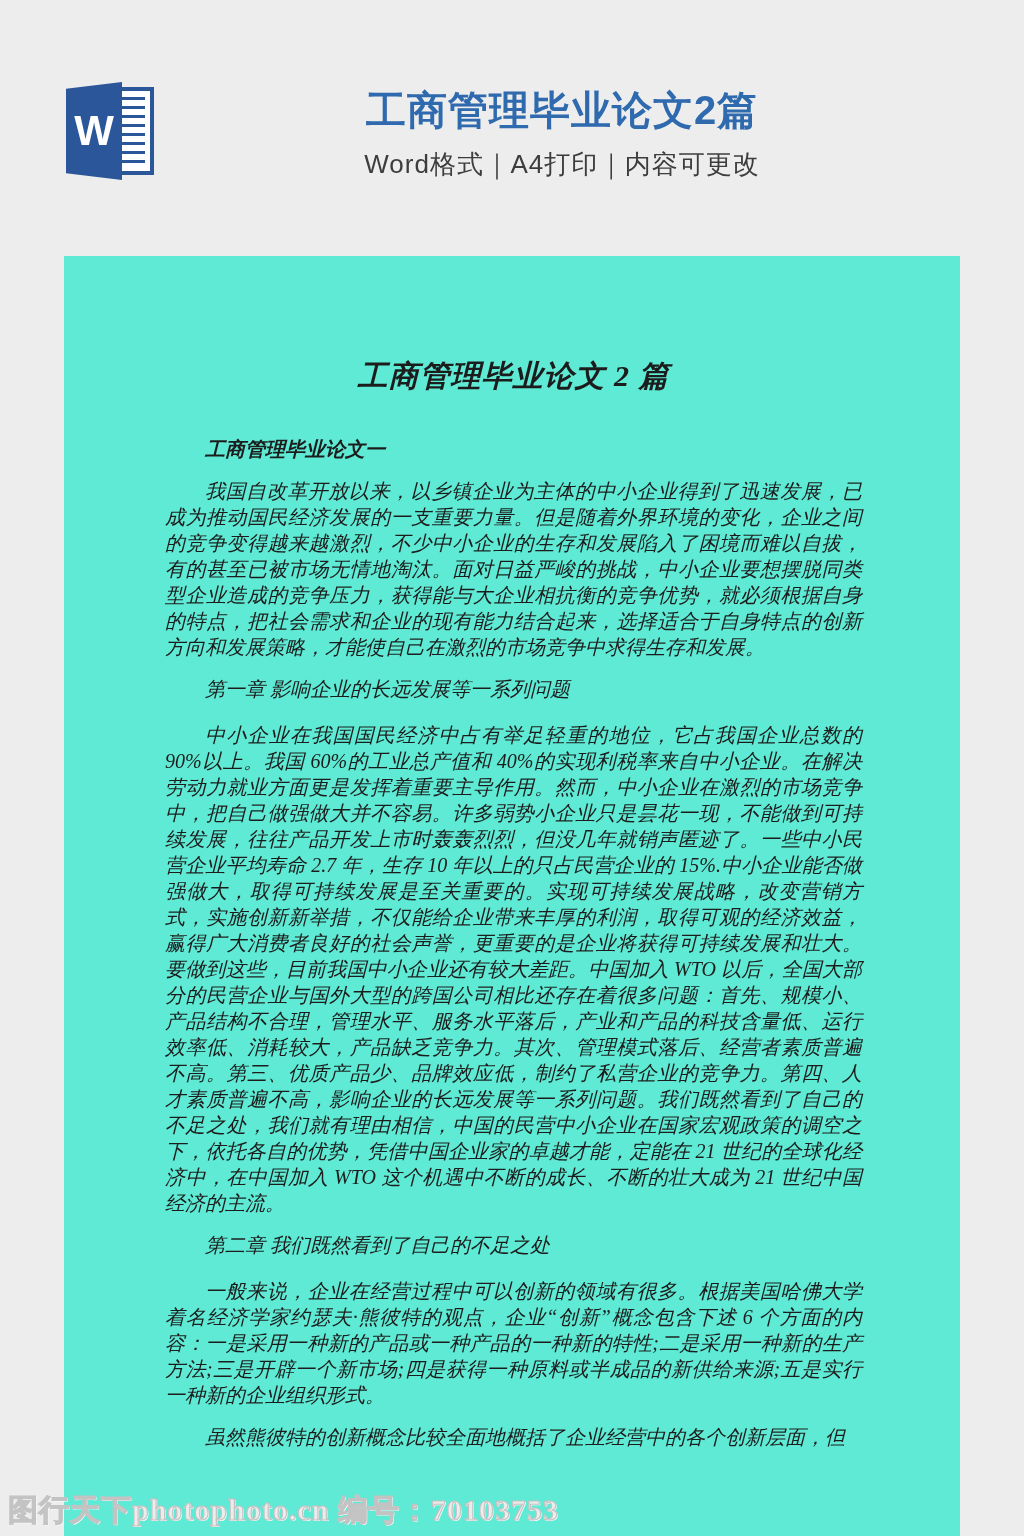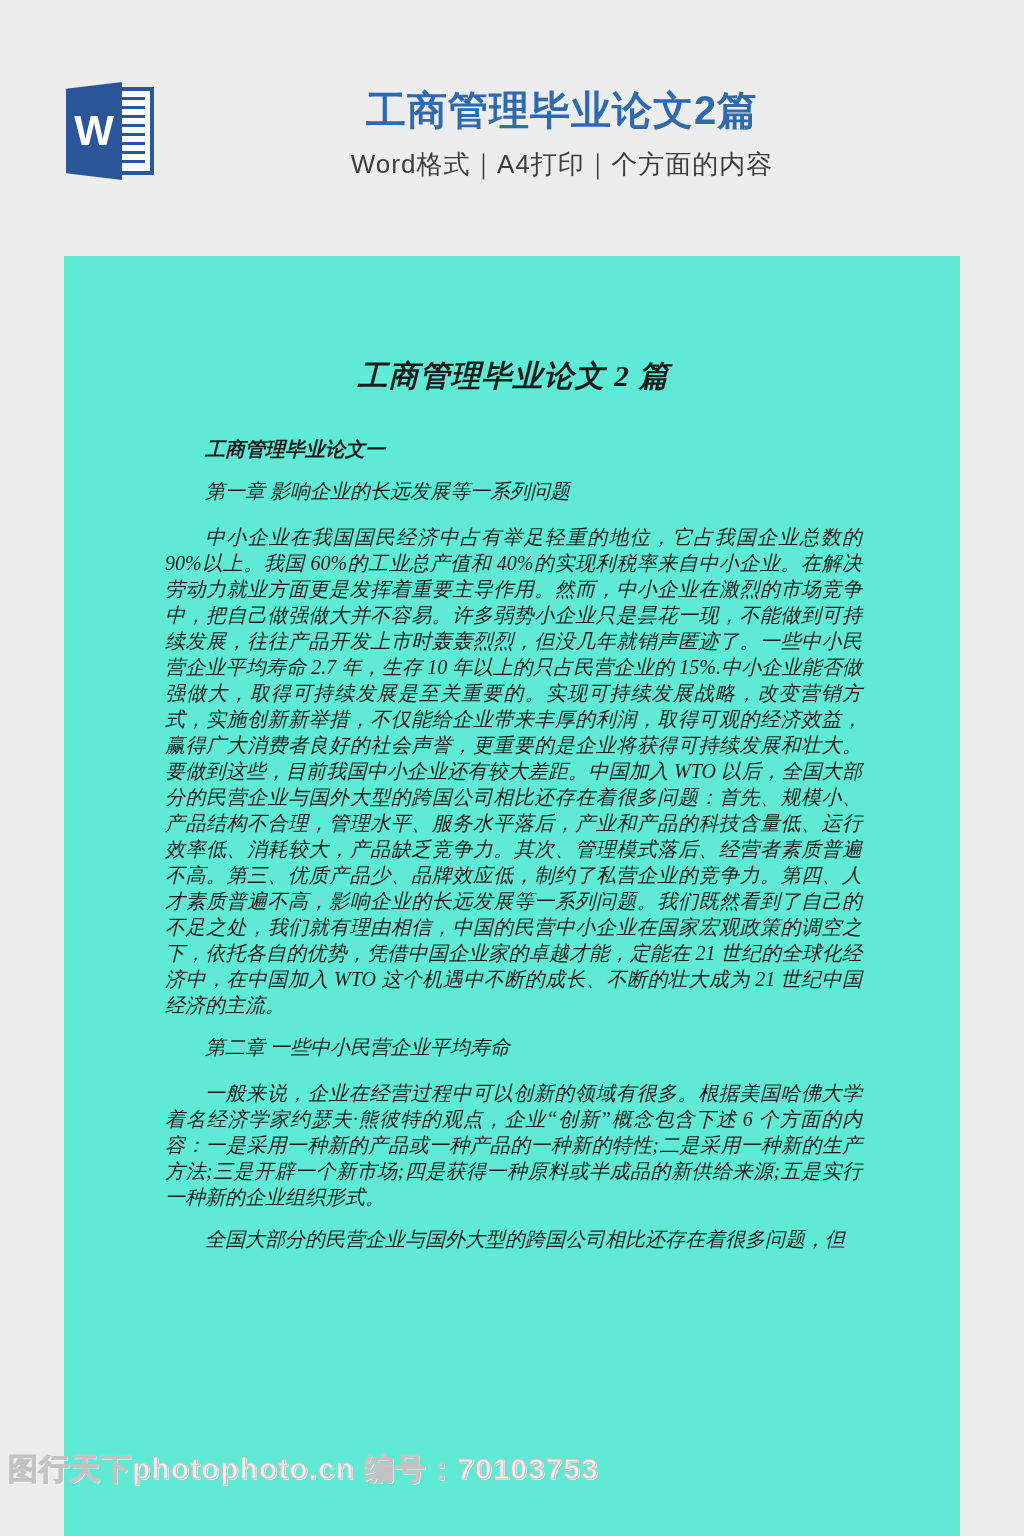--- a/index.html
+++ b/index.html
@@ -61,50 +61,51 @@
     margin: 0 0 16px 0;
     font-size: 20px; line-height: 26px;
     text-align: justify; text-justify: inter-ideograph;
     text-indent: 2em;
   }
   .page p.para-head { font-weight: bold; }
   .page p.chapter { margin-bottom: 20px; }
 
   
   .watermark {
-    position: absolute; left: 8px; top: 1449px; z-index: 5;
+    position: absolute; left: 8px; top: 1490px; z-index: 5;
     font-size: 30px; font-weight: bold; letter-spacing: 1px;
-    font-family: Liberation Sans, sans-serif;
+    font-family: Liberation Serif, serif;
     color: #ececec;
     -webkit-text-stroke: 1.2px #c3c3c3;
     text-shadow: 1px 1px 0 #ffffff;
     white-space: nowrap;
   }
 </style>
 </head>
 <body>
 
 <header class="header">
   <div class="word-icon">
     <div class="doc">
       <div class="doc-lines"></div>
     </div>
     <div class="panel">
       <span class="w-letter">W</span>
     </div>
   </div>
   <div class="header-text">
     <div class="header-title">工商管理毕业论文2篇</div>
-    <div class="header-subtitle">Word格式｜A4打印｜个方面的内容</div>
+    <div class="header-subtitle">Word格式｜A4打印｜内容可更改</div>
   </div>
 </header>
 
 <main class="page">
   <h1 class="doc-title">工商管理毕业论文 2 篇</h1>
   <p class="para-head">工商管理毕业论文一</p>
+  <p>我国自改革开放以来，以乡镇企业为主体的中小企业得到了迅速发展，已成为推动国民经济发展的一支重要力量。但是随着外界环境的变化，企业之间的竞争变得越来越激烈，不少中小企业的生存和发展陷入了困境而难以自拔，有的甚至已被市场无情地淘汰。面对日益严峻的挑战，中小企业要想摆脱同类型企业造成的竞争压力，获得能与大企业相抗衡的竞争优势，就必须根据自身的特点，把社会需求和企业的现有能力结合起来，选择适合于自身特点的创新方向和发展策略，才能使自己在激烈的市场竞争中求得生存和发展。</p>
   <p class="chapter">第一章 影响企业的长远发展等一系列问题</p>
   <p>中小企业在我国国民经济中占有举足轻重的地位，它占我国企业总数的 90%以上。我国 60%的工业总产值和 40%的实现利税率来自中小企业。在解决劳动力就业方面更是发挥着重要主导作用。然而，中小企业在激烈的市场竞争中，把自己做强做大并不容易。许多弱势小企业只是昙花一现，不能做到可持续发展，往往产品开发上市时轰轰烈烈，但没几年就销声匿迹了。一些中小民营企业平均寿命 2.7 年，生存 10 年以上的只占民营企业的 15%.中小企业能否做强做大，取得可持续发展是至关重要的。实现可持续发展战略，改变营销方式，实施创新新举措，不仅能给企业带来丰厚的利润，取得可观的经济效益，赢得广大消费者良好的社会声誉，更重要的是企业将获得可持续发展和壮大。要做到这些，目前我国中小企业还有较大差距。中国加入 WTO 以后，全国大部分的民营企业与国外大型的跨国公司相比还存在着很多问题：首先、规模小、产品结构不合理，管理水平、服务水平落后，产业和产品的科技含量低、运行效率低、消耗较大，产品缺乏竞争力。其次、管理模式落后、经营者素质普遍不高。第三、优质产品少、品牌效应低，制约了私营企业的竞争力。第四、人才素质普遍不高，影响企业的长远发展等一系列问题。我们既然看到了自己的不足之处，我们就有理由相信，中国的民营中小企业在国家宏观政策的调空之下，依托各自的优势，凭借中国企业家的卓越才能，定能在 21 世纪的全球化经济中，在中国加入 WTO 这个机遇中不断的成长、不断的壮大成为 21 世纪中国经济的主流。</p>
-  <p class="chapter">第二章 一些中小民营企业平均寿命</p>
+  <p class="chapter">第二章 我们既然看到了自己的不足之处</p>
   <p>一般来说，企业在经营过程中可以创新的领域有很多。根据美国哈佛大学着名经济学家约瑟夫·熊彼特的观点，企业“创新”概念包含下述 6 个方面的内容：一是采用一种新的产品或一种产品的一种新的特性;二是采用一种新的生产方法;三是开辟一个新市场;四是获得一种原料或半成品的新供给来源;五是实行一种新的企业组织形式。</p>
-  <p>全国大部分的民营企业与国外大型的跨国公司相比还存在着很多问题，但</p>
+  <p>虽然熊彼特的创新概念比较全面地概括了企业经营中的各个创新层面，但</p>
 </main>
 
 <div class="watermark">图行天下photophoto.cn 编号：70103753</div>
 
 </body></html>

